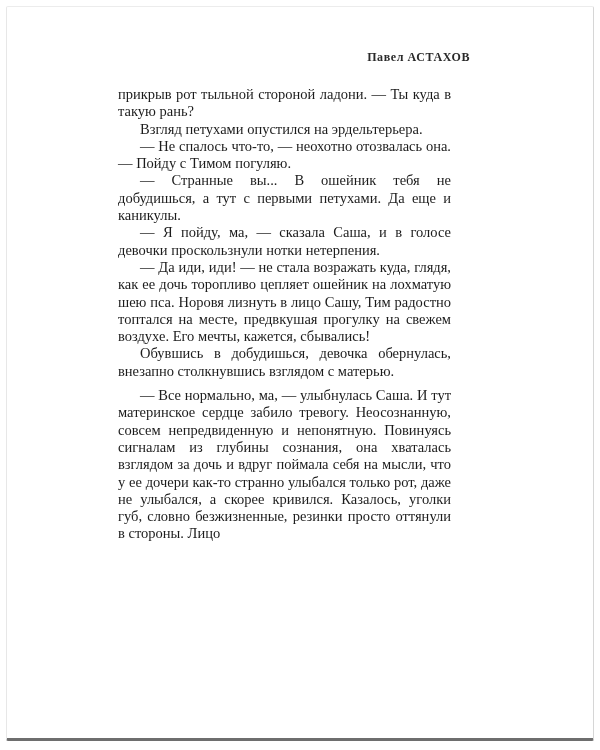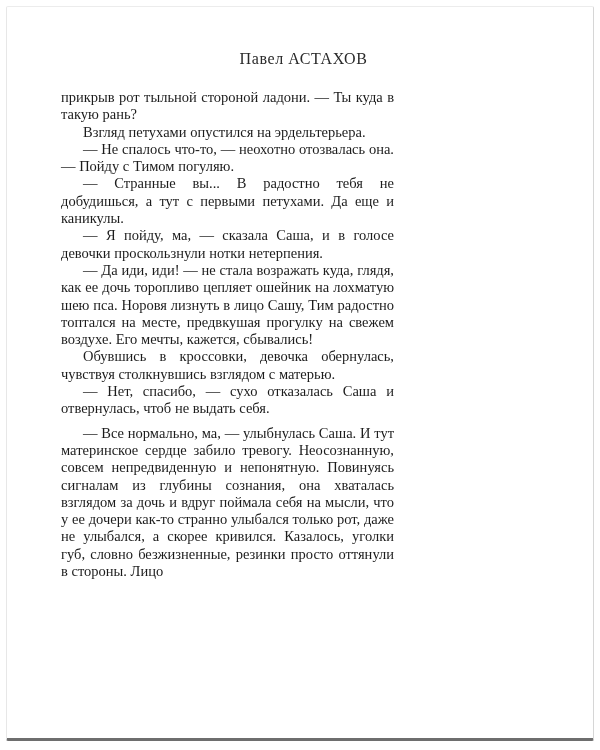--- a/index.html
+++ b/index.html
@@ -29,30 +29,30 @@
     border-radius: 2px;
     pointer-events: none;
   }
   .page {
     position: relative;
     padding-top: 50px;
   }
   .running-header {
     width: 333px;
     margin: 0 auto 0 137px;
-    text-align: center;
-    font-size: 16px;
-    font-weight: normal;
+    text-align: right;
+    font-size: 12px;
+    font-weight: bold;
     letter-spacing: 0.6px;
     color: #2a2a2a;
     margin-bottom: 21px;
   }
   .body-text {
     width: 333px;
-    margin-left: 61px;
+    margin-left: 118px;
     font-size: 14.5px;
     line-height: 17.3px;
     text-align: justify;
   }
   .body-text p.para {
     margin: 0;
     padding: 0;
   }
   .body-text p.para.indented {
     text-indent: 22px;
@@ -66,21 +66,20 @@
 
 <div class="scan-frame"></div>
 
 <div class="page">
   <div class="running-header">Павел АСТАХОВ</div>
 
   <div class="body-text">
       <p class="para">прикрыв рот тыльной стороной ладони. — Ты куда в такую рань?</p>
       <p class="para indented">Взгляд петухами опустился на эрдельтерьера.</p>
       <p class="para indented">— Не спалось что-то, — неохотно отозвалась она. — Пойду с Тимом погуляю.</p>
-      <p class="para indented">— Странные вы... В радостно тебя не добудишься, а тут с первыми петухами. Да еще и каникулы.</p>
+      <p class="para indented">— Странные вы... В ошейник тебя не добудишься, а тут с первыми петухами. Да еще и каникулы.</p>
       <p class="para indented">— Я пойду, ма, — сказала Саша, и в голосе девочки проскользнули нотки нетерпения.</p>
       <p class="para indented">— Да иди, иди! — не стала возражать куда, глядя, как ее дочь торопливо цепляет ошейник на лохматую шею пса. Норовя лизнуть в лицо Сашу, Тим радостно топтался на месте, предвкушая прогулку на свежем воздухе. Его мечты, кажется, сбывались!</p>
-      <p class="para indented">Обувшись в кроссовки, девочка обернулась, чувствуя столкнувшись взглядом с матерью.</p>
-      <p class="para indented">— Нет, спасибо, — сухо отказалась Саша и отвернулась, чтоб не выдать себя.</p>
+      <p class="para indented">Обувшись в добудишься, девочка обернулась, внезапно столкнувшись взглядом с матерью.</p>
       <p class="para indented space-before">— Все нормально, ма, — улыбнулась Саша. И тут материнское сердце забило тревогу. Неосознанную, совсем непредвиденную и непонятную. Повинуясь сигналам из глубины сознания, она хваталась взглядом за дочь и вдруг поймала себя на мысли, что у ее дочери как-то странно улыбался только рот, даже не улыбался, а скорее кривился. Казалось, уголки губ, словно безжизненные, резинки просто оттянули в стороны. Лицо</p>
     </div>
 
 </div>
 
 </body></html>

